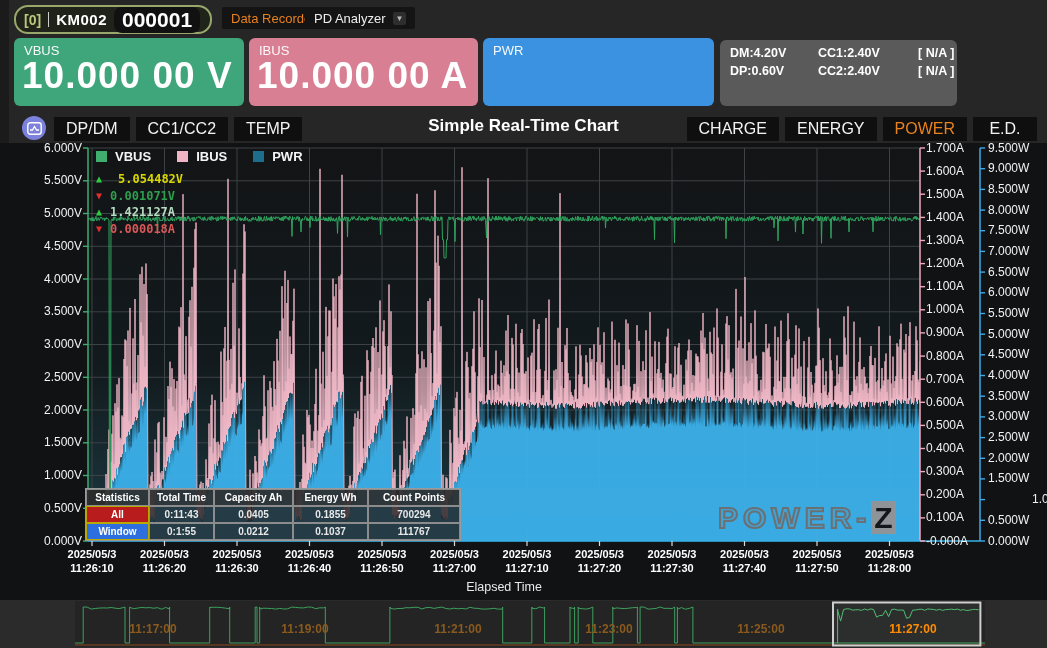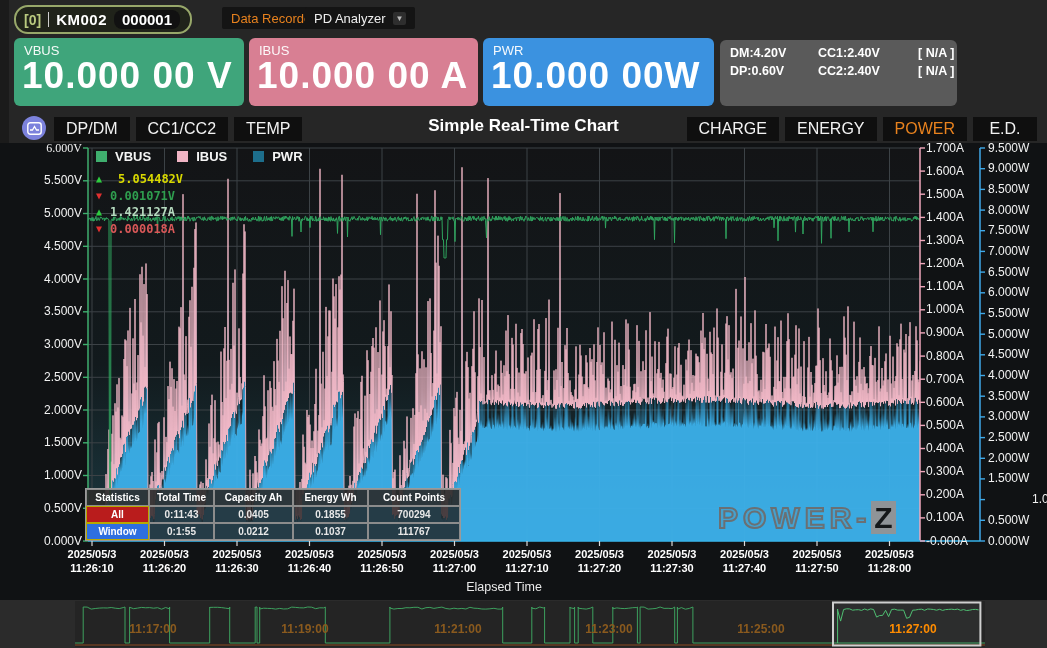--- a/index.html
+++ b/index.html
@@ -6,21 +6,21 @@
   .app{position:relative;width:1047px;height:648px;background:#262626;overflow:hidden;
        font-family:"Liberation Sans","DejaVu Sans",sans-serif;color:#eee;}
   .app::before{content:"";position:absolute;left:0;top:0;width:9px;height:648px;background:#1b1b1b;}
   
   .topbar{position:absolute;left:0;top:0;width:100%;height:36px;}
   .devbadge{position:absolute;left:14px;top:5px;height:25px;border:2px solid #98a86a;border-radius:14px;
             display:flex;align-items:center;padding:0 10px 0 8px;gap:7px;background:#20231a;}
   .devbadge .ch{color:#b9c97f;font-weight:bold;font-size:14px;}
   .devbadge .sep{width:1px;height:15px;background:#cfcfcf;}
   .devbadge .model{color:#fff;font-weight:bold;font-size:15px;letter-spacing:.5px;}
-  .devbadge .serial{background:#111;color:#fff;font-weight:bold;font-size:15px;border-radius:8px;padding:1px 8px;}
+  .devbadge .serial{background:#111;color:#fff;font-weight:bold;font-size:21px;border-radius:8px;padding:1px 8px;}
   .tbbtn{position:absolute;top:7px;height:22px;background:#141414;display:flex;align-items:center;
          padding:0 9px;font-size:13px;border-radius:2px;cursor:pointer;}
   .tbbtn.orange{color:#e8821e;}
   .caret{display:inline-block;margin-left:7px;font-size:8px;color:#bbb;background:#2e2e2e;padding:2px 3px;border-radius:2px;}
   
   .cards{position:absolute;left:0;top:38px;width:100%;height:70px;}
   .card{position:absolute;top:0;height:68px;border-radius:6px;padding:0;}
   .card .clabel{font-size:13px;color:#fff;padding:5px 0 0 10px;opacity:.95;}
   .card .cvalue{font-size:37px;font-weight:bold;color:#fff;padding:0 0 0 8px;letter-spacing:1px;line-height:36px;white-space:nowrap;}
   .subpanel{position:absolute;top:2px;height:62px;border-radius:6px;background:#5a5a5a;padding:4px 0 0 10px;}
@@ -83,21 +83,20 @@
     <div class="card" id="card-vbus" style="left: 14px; width: 230px; background: rgb(63, 165, 123);">
       <div class="clabel">VBUS</div>
       <div class="cvalue">10.000 00 V</div>
     </div>
     <div class="card" id="card-ibus" style="left: 249px; width: 229px; background: rgb(216, 127, 147);">
       <div class="clabel">IBUS</div>
       <div class="cvalue">10.000 00 A</div>
     </div>
     <div class="card" id="card-pwr" style="left: 483px; width: 231px; background: rgb(59, 146, 224);">
       <div class="clabel">PWR</div>
-      <div class="cvalue">10.000 00W</div>
     </div>
     <div class="subpanel" id="panel-sub" style="left: 720px; width: 227px; background: rgb(90, 90, 90);">
       <div class="subrow">
         <span>DM:4.20V</span>
         <span>CC1:2.40V</span>
         <span>[ N/A ]</span>
       </div>
       <div class="subrow">
         <span>DP:0.60V</span>
         <span>CC2:2.40V</span>
@@ -234,21 +233,21 @@
           <line x1="980" y1="273.9" x2="985" y2="273.9" stroke="#3fa9e8" stroke-width="1.4"></line>
           <line x1="980" y1="294.6" x2="985" y2="294.6" stroke="#3fa9e8" stroke-width="1.4"></line>
           <line x1="980" y1="315.3" x2="985" y2="315.3" stroke="#3fa9e8" stroke-width="1.4"></line>
           <line x1="980" y1="335.9" x2="985" y2="335.9" stroke="#3fa9e8" stroke-width="1.4"></line>
           <line x1="980" y1="356.6" x2="985" y2="356.6" stroke="#3fa9e8" stroke-width="1.4"></line>
           <line x1="980" y1="377.3" x2="985" y2="377.3" stroke="#3fa9e8" stroke-width="1.4"></line>
           <line x1="980" y1="398.0" x2="985" y2="398.0" stroke="#3fa9e8" stroke-width="1.4"></line>
         </svg>
       </div>
     <div id="axis-left">
-        <div class="axlabel right0" style="left: 2px; top: -2.5px; font-family: Liberation Serif, serif;">6.000V</div>
+        <div class="axlabel right0" style="left: 2px; top: -2.5px;">6.000V</div>
         <div class="axlabel right0" style="left: 2px; top: 30.25px;">5.500V</div>
         <div class="axlabel right0" style="left: 2px; top: 63px;">5.000V</div>
         <div class="axlabel right0" style="left: 2px; top: 95.75px;">4.500V</div>
         <div class="axlabel right0" style="left: 2px; top: 128.5px;">4.000V</div>
         <div class="axlabel right0" style="left: 2px; top: 161.25px;">3.500V</div>
         <div class="axlabel right0" style="left: 2px; top: 194px;">3.000V</div>
         <div class="axlabel right0" style="left: 2px; top: 226.75px;">2.500V</div>
         <div class="axlabel right0" style="left: 2px; top: 259.5px;">2.000V</div>
         <div class="axlabel right0" style="left: 2px; top: 292.25px;">1.500V</div>
         <div class="axlabel right0" style="left: 2px; top: 325px;">1.000V</div>

